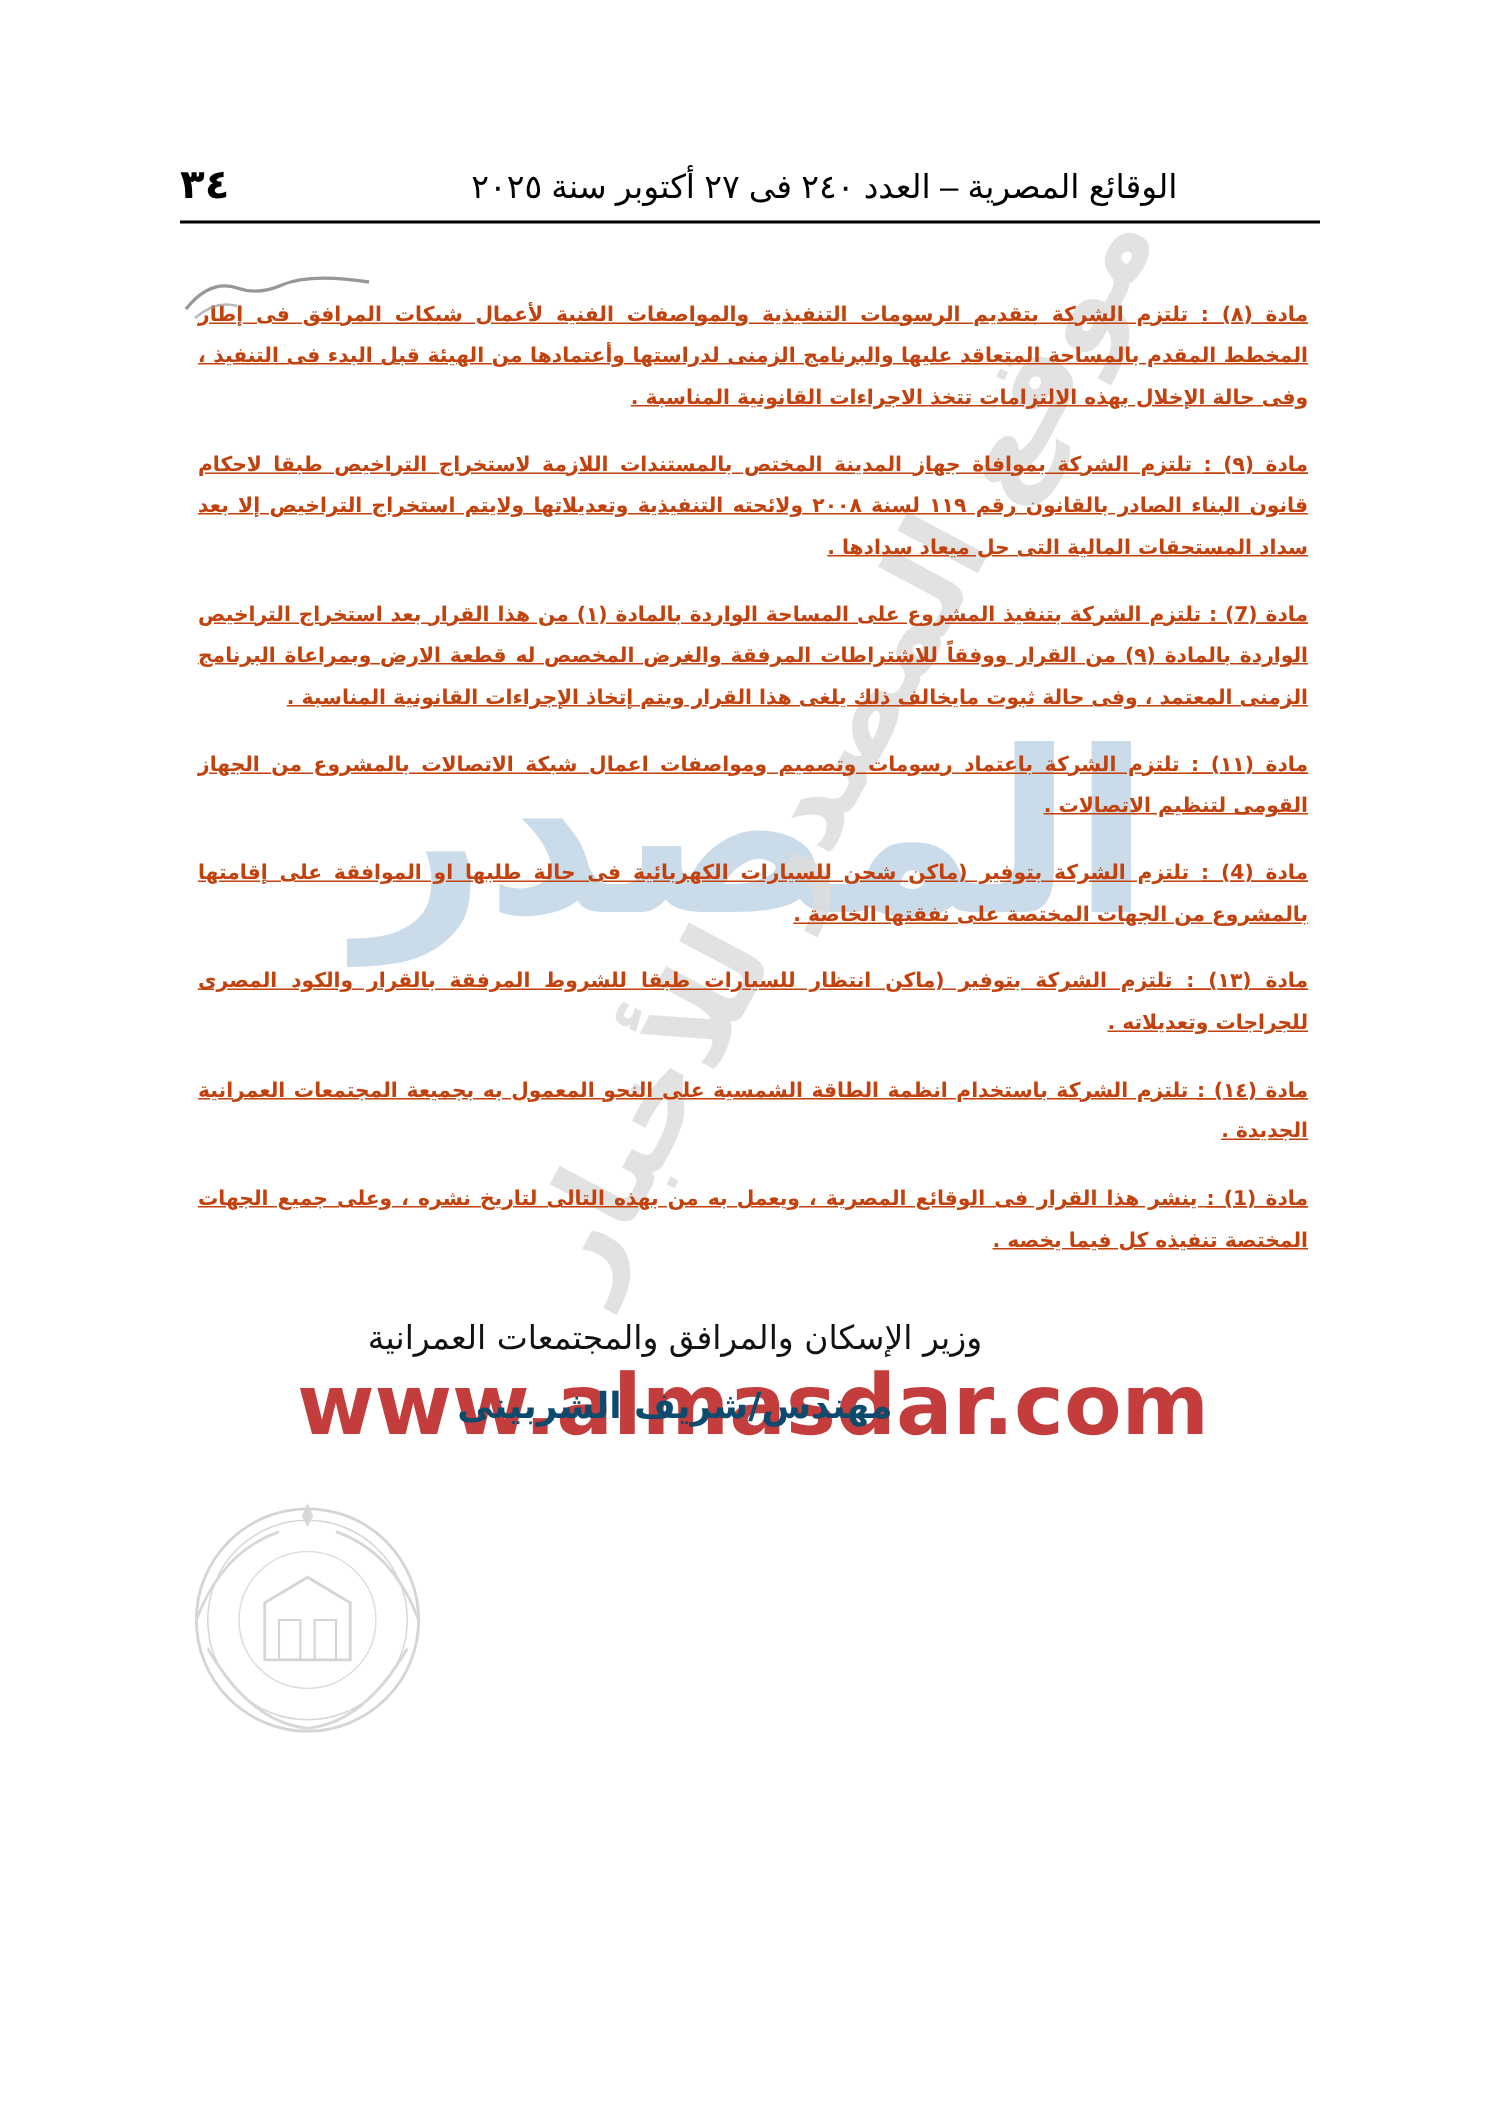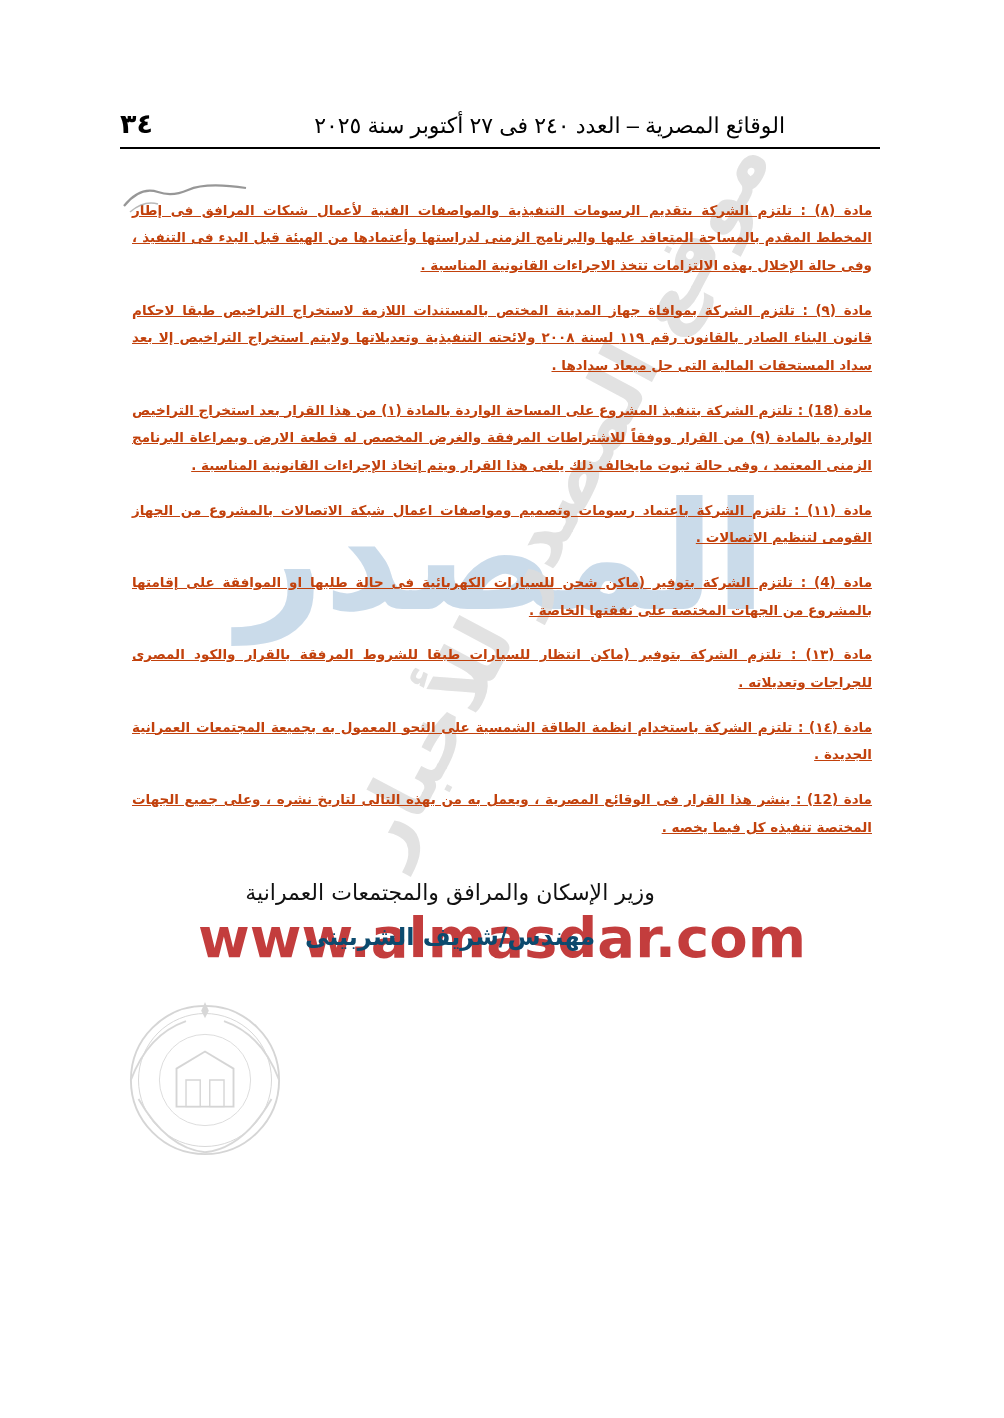--- a/index.html
+++ b/index.html
@@ -196,41 +196,41 @@
 
     <p class="article">
       <span class="art-label">مادة (٨) :</span><span class="art-text"> تلتزم الشركة بتقديم الرسومات التنفيذية والمواصفات الفنية لأعمال شبكات المرافق فى إطار المخطط المقدم بالمساحة المتعاقد عليها والبرنامج الزمنى لدراستها وأعتمادها من الهيئة قبل البدء فى التنفيذ ، وفى حالة الإخلال بهذه الالتزامات تتخذ الاجراءات القانونية المناسبة .</span>
     </p>
 
     <p class="article">
       <span class="art-label">مادة (٩) :</span><span class="art-text"> تلتزم الشركة بموافاة جهاز المدينة المختص بالمستندات اللازمة لاستخراج التراخيص طبقا لاحكام قانون البناء الصادر بالقانون رقم ١١٩ لسنة ٢٠٠٨ ولائحته التنفيذية وتعديلاتها ولايتم استخراج التراخيص إلا بعد سداد المستحقات المالية التى حل ميعاد سدادها .</span>
     </p>
 
     <p class="article">
-      <span class="art-label">مادة (18) :</span><span class="art-text"> تلتزم الشركة بتنفيذ المشروع على المساحة الواردة بالمادة (١) من هذا القرار بعد استخراج التراخيص الواردة بالمادة (٩) من القرار ووفقاً للاشتراطات المرفقة والغرض المخصص له قطعة الارض وبمراعاة البرنامج الزمنى المعتمد ، وفى حالة ثبوت مايخالف ذلك يلغى هذا القرار ويتم إتخاذ الإجراءات القانونية المناسبة .</span>
+      <span class="art-label">مادة (7) :</span><span class="art-text"> تلتزم الشركة بتنفيذ المشروع على المساحة الواردة بالمادة (١) من هذا القرار بعد استخراج التراخيص الواردة بالمادة (٩) من القرار ووفقاً للاشتراطات المرفقة والغرض المخصص له قطعة الارض وبمراعاة البرنامج الزمنى المعتمد ، وفى حالة ثبوت مايخالف ذلك يلغى هذا القرار ويتم إتخاذ الإجراءات القانونية المناسبة .</span>
     </p>
 
     <p class="article">
       <span class="art-label">مادة (١١) :</span><span class="art-text"> تلتزم الشركة باعتماد رسومات وتصميم ومواصفات اعمال شبكة الاتصالات بالمشروع من الجهاز القومى لتنظيم الاتصالات .</span>
     </p>
 
     <p class="article">
       <span class="art-label">مادة (4) :</span><span class="art-text"> تلتزم الشركة بتوفير (ماكن شحن للسيارات الكهربائية فى حالة طلبها او الموافقة على إقامتها بالمشروع من الجهات المختصة على نفقتها الخاصة .</span>
     </p>
 
     <p class="article">
       <span class="art-label">مادة (١٣) :</span><span class="art-text"> تلتزم الشركة بتوفير (ماكن انتظار للسيارات طبقا للشروط المرفقة بالقرار والكود المصرى للجراجات وتعديلاته .</span>
     </p>
 
     <p class="article">
       <span class="art-label">مادة (١٤) :</span><span class="art-text"> تلتزم الشركة باستخدام انظمة الطاقة الشمسية على النحو المعمول به بجميعة المجتمعات العمرانية الجديدة .</span>
     </p>
 
     <p class="article">
-      <span class="art-label">مادة (12) :</span><span class="art-text"> ينشر هذا القرار فى الوقائع المصرية ، ويعمل به من بهذه التالى لتاريخ نشره ، وعلى جميع الجهات المختصة تنفيذه كل فيما يخصه .</span>
+      <span class="art-label">مادة (1) :</span><span class="art-text"> ينشر هذا القرار فى الوقائع المصرية ، ويعمل به من بهذه التالى لتاريخ نشره ، وعلى جميع الجهات المختصة تنفيذه كل فيما يخصه .</span>
     </p>
 
   </div>
 
   <div class="sign">
     <div class="sign-line1">وزير الإسكان والمرافق والمجتمعات العمرانية</div>
     <div class="sign-line2">مهندس/شريف الشربينى</div>
   </div>
 
   <svg class="smudge" style="left:120px; top:180px;" width="130" height="40" viewBox="0 0 130 40">

